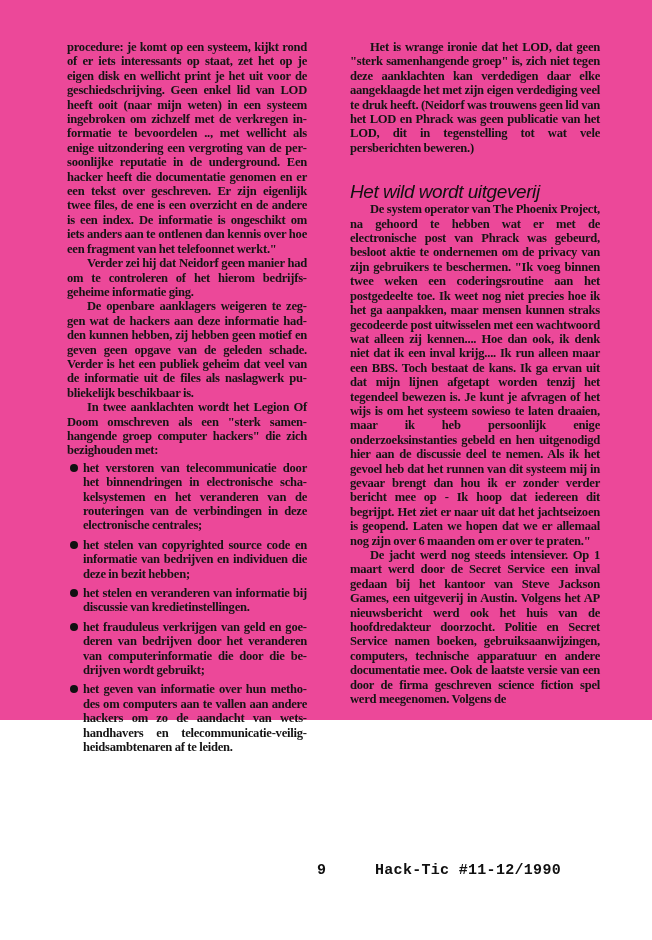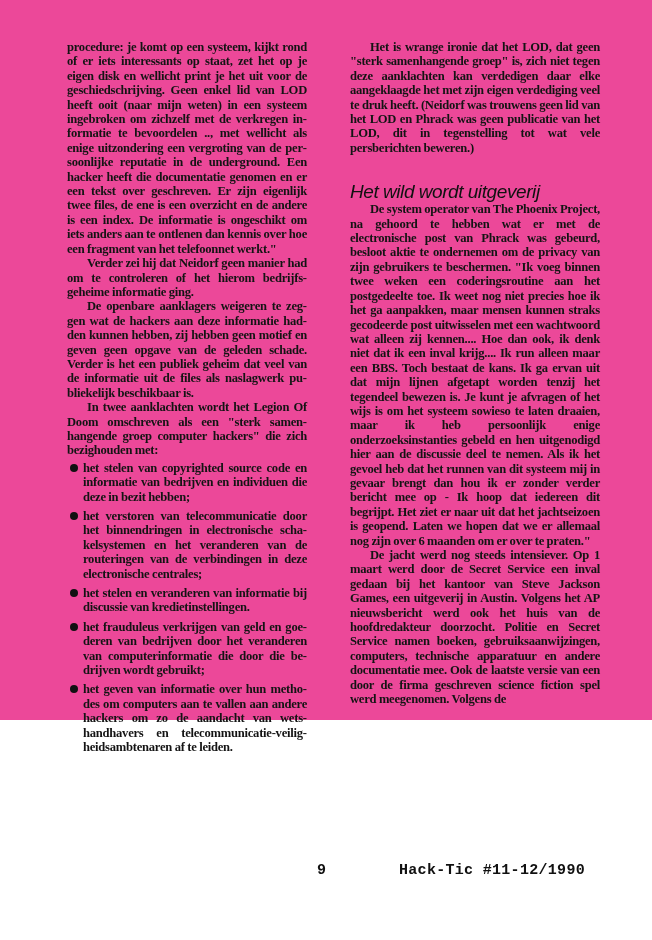--- a/index.html
+++ b/index.html
@@ -37,35 +37,35 @@
     color: #111;
     text-align: left;
   }
   .strong-run { font-weight: 900; }
   .footer {
     position: absolute; top: 862px;
     font-family: "Liberation Mono", monospace;
     font-weight: bold; font-size: 15px; color: #111;
   }
   .footer-page { left: 317px; }
-  .footer-pub { left: 399px; letter-spacing: 0.3px; text-align: right; }
+  .footer-pub { left: 375px; letter-spacing: 0.3px; text-align: right; }
 </style>
 </head>
 <body>
 
 <div class="page">
 
   <div class="col col-left">
     <p>procedure: je komt op een systeem, kijkt rond of er iets interessants op staat, zet het op je eigen disk en wellicht print je het uit voor de geschiedschrijving. Geen enkel lid van LOD heeft ooit (naar mijn weten) in een systeem ingebroken om zichzelf met de verkregen in­formatie te bevoordelen .., met wellicht als enige uitzondering een vergroting van de per­soonlijke reputatie in de underground. Een hacker heeft die documentatie genomen en er een tekst over geschreven. Er zijn eigenlijk twee files, de ene is een overzicht en de andere is een index. De informatie is ongeschikt om iets anders aan te ontlenen dan kennis over hoe een fragment van het telefoonnet werkt."</p>
     <p class="indent">Verder zei hij dat Neidorf geen manier had om te controleren of het hierom bedrijfs­geheime informatie ging.</p>
     <p class="indent">De openbare aanklagers weigeren te zeg­gen wat de hackers aan deze informatie had­den kunnen hebben, zij hebben geen motief en geven geen opgave van de geleden schade. Verder is het een publiek geheim dat veel van de informatie uit de files als naslagwerk pu­bliekelijk beschikbaar is.</p>
     <p class="indent"><span>In twee aanklachten wordt het Legion Of Doom omschreven als een </span><span class="strong-run">"sterk samen­hangende groep computer hackers"</span><span> die zich bezighouden met:</span></p>
     <ul class="bullets">
+      <li><span class="dot"></span><span>het verstoren van telecommunicatie door het binnendringen in electronische scha­kelsystemen en het veranderen van de routeringen van de verbindingen in deze electronische centrales;</span></li>
       <li><span class="dot"></span><span>het stelen van copyrighted source code en informatie van bedrijven en individuen die deze in bezit hebben;</span></li>
-      <li><span class="dot"></span><span>het verstoren van telecommunicatie door het binnendringen in electronische scha­kelsystemen en het veranderen van de routeringen van de verbindingen in deze electronische centrales;</span></li>
       <li><span class="dot"></span><span>het stelen en veranderen van informatie bij discussie van kredietinstellingen.</span></li>
       <li><span class="dot"></span><span>het frauduleus verkrijgen van geld en goe­deren van bedrijven door het veranderen van computerinformatie die door die be­drijven wordt gebruikt;</span></li>
       <li><span class="dot"></span><span>het geven van informatie over hun metho­des om computers aan te vallen aan ande­re hackers om zo de aandacht van wets­handhavers en telecommunicatie-veilig­heidsambtenaren af te leiden.</span></li>
     </ul>
   </div>
 
   <div class="col col-right">
     <p class="indent">Het is wrange ironie dat het LOD, dat geen "sterk samenhangende groep" is, zich niet tegen deze aanklachten kan verdedigen daar elke aangeklaagde het met zijn eigen verdediging veel te druk heeft. (Neidorf was trouwens geen lid van het LOD en Phrack was geen publicatie van het LOD, dit in tegenstel­ling tot wat vele persberichten beweren.)</p>
     <h2 class="heading">Het wild wordt uitgeverij</h2>
     <p class="indent">De system operator van The Phoenix Project, na gehoord te hebben wat er met de electronische post van Phrack was gebeurd, besloot aktie te ondernemen om de privacy van zijn gebruikers te beschermen. "Ik voeg binnen twee weken een coderingsroutine aan het postgedeelte toe. Ik weet nog niet precies hoe ik het ga aanpakken, maar mensen kun­nen straks gecodeerde post uitwisselen met een wachtwoord wat alleen zij kennen.... Hoe dan ook, ik denk niet dat ik een inval krijg.... Ik run alleen maar een BBS. Toch bestaat de kans. Ik ga ervan uit dat mijn lijnen afgetapt worden tenzij het tegendeel bewezen is. Je kunt je afvragen of het wijs is om het systeem sowieso te laten draaien, maar ik heb per­soonlijk enige onderzoeksinstanties gebeld en hen uitgenodigd hier aan de discussie deel te nemen. Als ik het gevoel heb dat het run­nen van dit systeem mij in gevaar brengt dan hou ik er zonder verder bericht mee op - Ik hoop dat iedereen dit begrijpt. Het ziet er naar uit dat het jachtseizoen is geopend. La­ten we hopen dat we er allemaal nog zijn over 6 maanden om er over te praten."</p>

